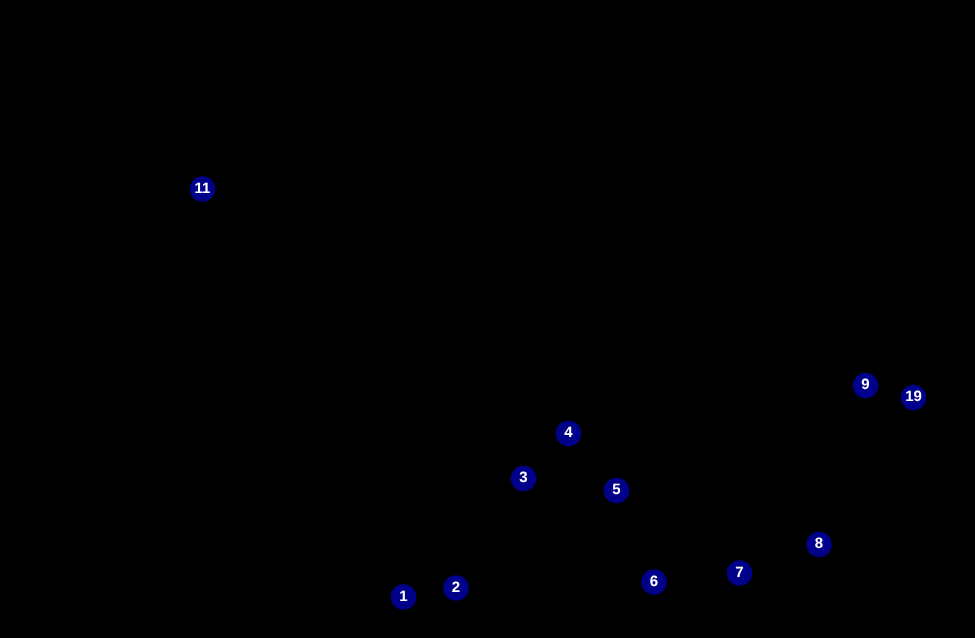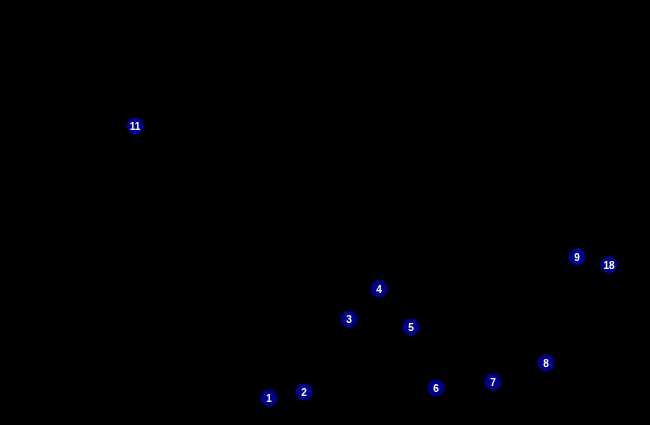--- a/index.html
+++ b/index.html
@@ -41,15 +41,15 @@
 <div class="stage" style="width: 650px; height: 425px; background: rgb(0, 0, 0);">
     <div class="marker" style="left: 269px; top: 398px; background: rgb(0, 0, 139); color: rgb(255, 255, 255);">1</div>
     <div class="marker" style="left: 304px; top: 392px; background: rgb(0, 0, 139); color: rgb(255, 255, 255);">2</div>
     <div class="marker" style="left: 349px; top: 319px; background: rgb(0, 0, 139); color: rgb(255, 255, 255);">3</div>
     <div class="marker" style="left: 379px; top: 289px; background: rgb(0, 0, 139); color: rgb(255, 255, 255);">4</div>
     <div class="marker" style="left: 411px; top: 327px; background: rgb(0, 0, 139); color: rgb(255, 255, 255);">5</div>
     <div class="marker" style="left: 436px; top: 388px; background: rgb(0, 0, 139); color: rgb(255, 255, 255);">6</div>
     <div class="marker" style="left: 493px; top: 382px; background: rgb(0, 0, 139); color: rgb(255, 255, 255);">7</div>
     <div class="marker" style="left: 546px; top: 363px; background: rgb(0, 0, 139); color: rgb(255, 255, 255);">8</div>
     <div class="marker" style="left: 577px; top: 257px; background: rgb(0, 0, 139); color: rgb(255, 255, 255);">9</div>
-    <div class="marker" style="left: 609px; top: 265px; background: rgb(0, 0, 139); color: rgb(255, 255, 255);">18</div>
+    <div class="marker" style="left: 609px; top: 265px; background: rgb(0, 0, 139); color: rgb(255, 255, 255);">19</div>
     <div class="marker" style="left: 135px; top: 126px; background: rgb(0, 0, 139); color: rgb(255, 255, 255);">11</div>
   </div>
 
 </body></html>

